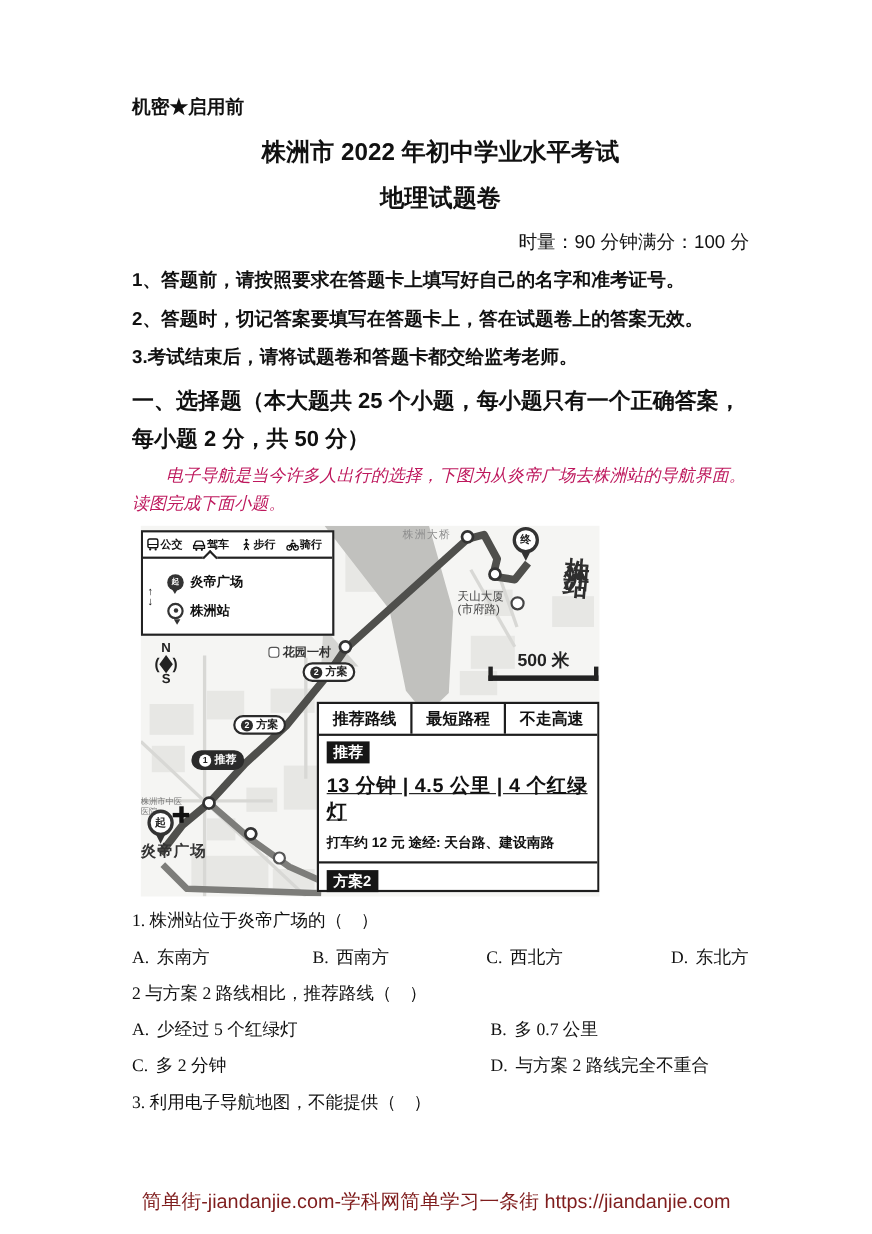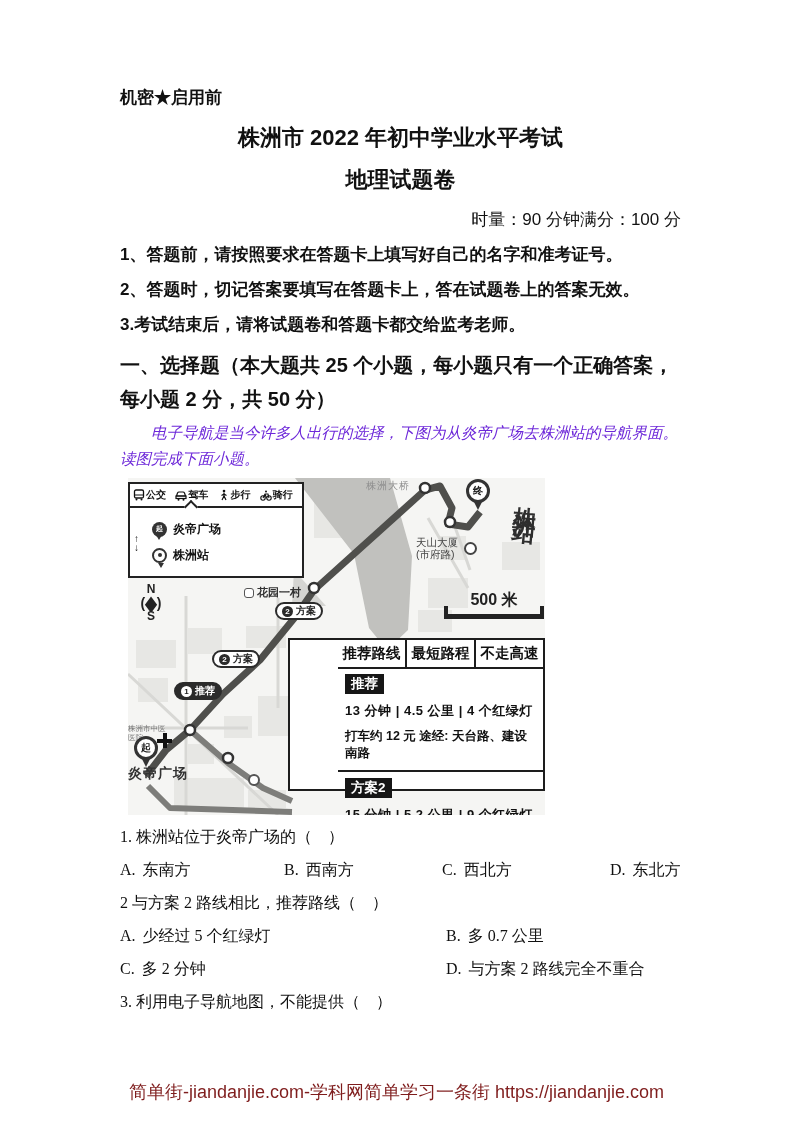--- a/index.html
+++ b/index.html
@@ -13,21 +13,21 @@
   .content { padding:86px 112px 0 120px; }
 
   .confidential { font-size:17px; font-weight:700; }
   .title    { text-align:center; font-size:22px; font-weight:700; margin-top:14px; }
   .subtitle { text-align:center; font-size:22px; font-weight:700; margin-top:12px; }
   .time     { text-align:right; font-size:17px; font-weight:400; margin-top:13px; }
   .notes-heading { font-size:17px; font-weight:700; margin-top:10px; }
   .note     { font-size:17px; font-weight:700; margin-top:12px; }
   .section  { font-size:20px; font-weight:700; margin-top:12px; line-height:34px; }
   .intro    { font-family:"Liberation Serif", serif; font-style:italic; font-size:15.5px;
-              line-height:26px; text-indent:2em; margin-top:4px; color:#6d28d9; }
+              line-height:26px; text-indent:2em; margin-top:4px; color:#be185d; }
 
   
   .map { position:relative; width:417px; height:337px; margin:6px 0 10px 8px;
          background:#f5f5f3; overflow:hidden; font-family:"Liberation Sans", sans-serif; }
   .map svg.base { position:absolute; left:0; top:0; }
 
   .legend { position:absolute; left:0; top:4px; width:176px; background:#fff;
             border:2px solid #222; z-index:5; }
   .legend-tabs { display:flex; align-items:center; gap:3px; padding:4px 3px;
                  border-bottom:2px solid #222; position:relative; }
@@ -93,30 +93,30 @@
   .bubble.dark { left:46px; top:204px; background:#2b2b2b; color:#fff; }
   .bubble.dark .num { background:#fff; color:#222; }
 
   .scale { position:absolute; left:316px; top:112px; width:100px; text-align:center; z-index:4; }
   .scale .slabel { font-size:16px; font-weight:700; color:#222; }
   .scale .sbar { position:relative; height:5px; background:#222; margin-top:3px; }
   .scale .sbar::before, .scale .sbar::after { content:""; position:absolute; top:-8px;
       width:4px; height:13px; background:#222; }
   .scale .sbar::before { left:0; } .scale .sbar::after { right:0; }
 
-  .panel { position:absolute; left:160px; top:160px; width:257px; height:153px;
-           background:#fff; border:2.5px solid #1d1d1d; z-index:7;padding-left:48px; }
+  .panel { position:absolute; left:160px; top:160px; width:257px; height:173px;
+           background:#fff; border:2.5px solid #1d1d1d; z-index:7; }
   .panel-tabs { display:flex; border-bottom:2px solid #1d1d1d; }
   .ptab { flex:1; text-align:center; font-size:14.5px; font-weight:700; padding:4px 0;
           border-right:2px solid #1d1d1d; color:#111; }
   .ptab:last-child { border-right:none; }
   .panel-body { padding:5px 7px 0; }
   .badge { display:inline-block; background:#161616; color:#fff; font-size:13.5px;
            font-weight:700; padding:1px 6px; }
-  .stats  { font-size:13px; font-weight:600; margin-top:8px; letter-spacing:.5px; }
+  .stats  { font-size:18px; font-weight:600; margin-top:8px; letter-spacing:.5px;text-decoration:underline; }
   .detail { font-size:12.5px; font-weight:600; margin-top:8px; }
   .pdivider { border-top:2px solid #1d1d1d; margin:8px -7px 6px; }
 
   
   .question { font-family:"Liberation Serif", serif; font-size:16px; margin-top:12px; color:#111; }
   .opt { font-family:"Liberation Serif", serif; font-size:16px; color:#111; }
   .opt .key { margin-right:7px; }
   .opt-grid1 { display:grid; grid-template-columns:164px 158px 168px 1fr; margin-top:12px; }
   .opt-grid2 { display:grid; grid-template-columns:326px 1fr; row-gap:12px; margin-top:12px; }
 

